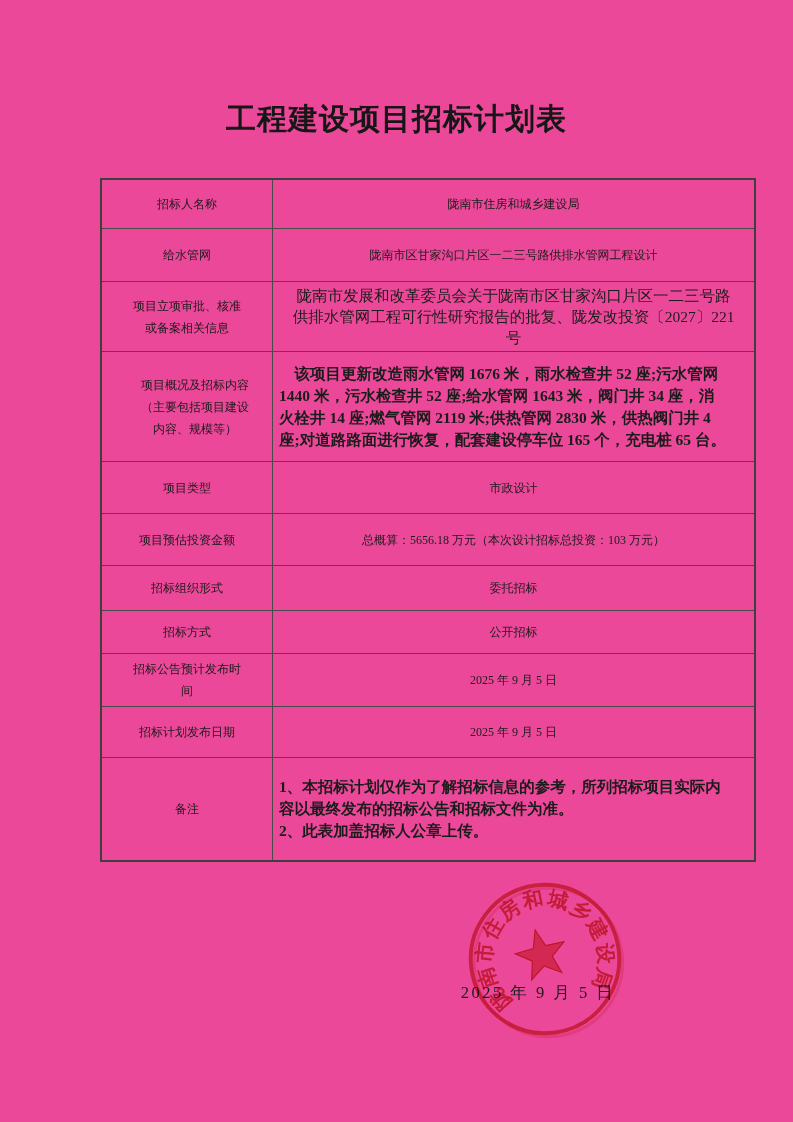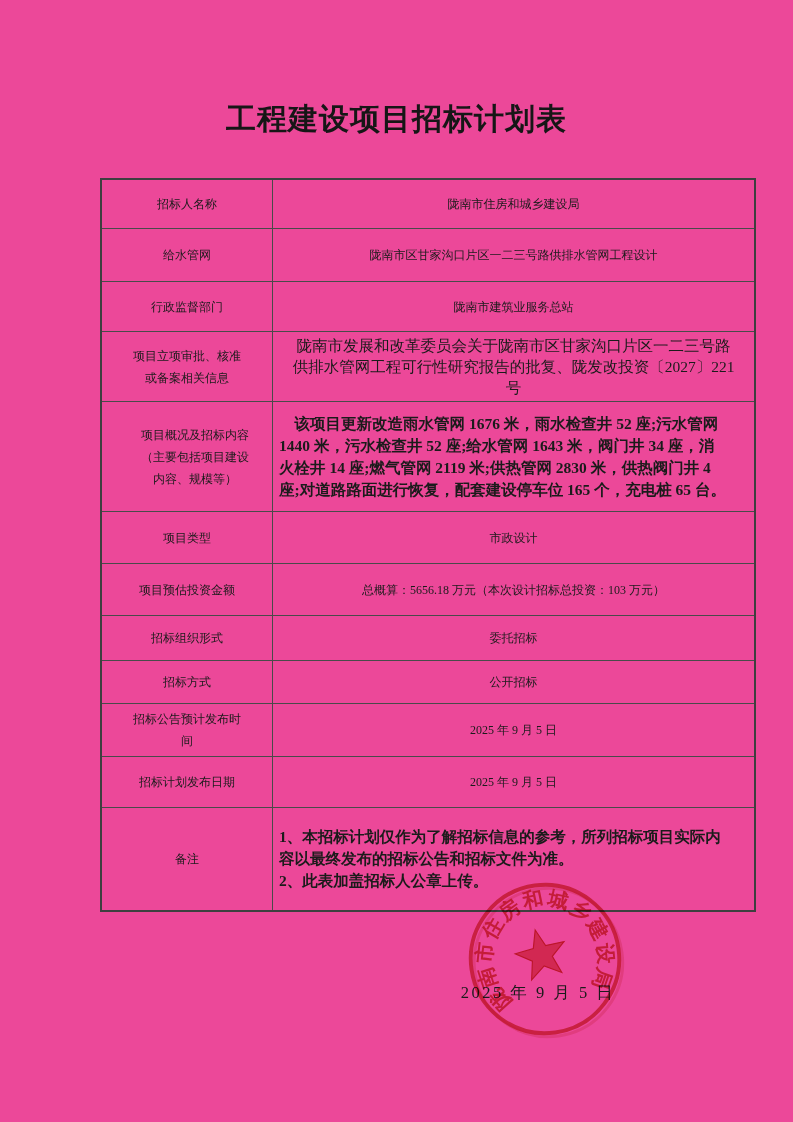--- a/index.html
+++ b/index.html
@@ -115,24 +115,20 @@
   <table class="main">
     <tbody>
       <tr class="r1">
         <td class="label">招标人名称</td>
         <td class="value">陇南市住房和城乡建设局</td>
       </tr>
       <tr class="r2">
         <td class="label">给水管网</td>
         <td class="value">陇南市区甘家沟口片区一二三号路供排水管网工程设计</td>
       </tr>
-      <tr class="r3">
-        <td class="label">行政监督部门</td>
-        <td class="value">陇南市建筑业服务总站</td>
-      </tr>
       <tr class="r4">
         <td class="label">项目立项审批、核准
 或备案相关信息</td>
         <td class="value pre-center">陇南市发展和改革委员会关于陇南市区甘家沟口片区一二三号路
 供排水管网工程可行性研究报告的批复、陇发改投资〔2027〕221
 号</td>
       </tr>
       <tr class="r5">
         <td class="label">项目概况及招标内容
 （主要包括项目建设

